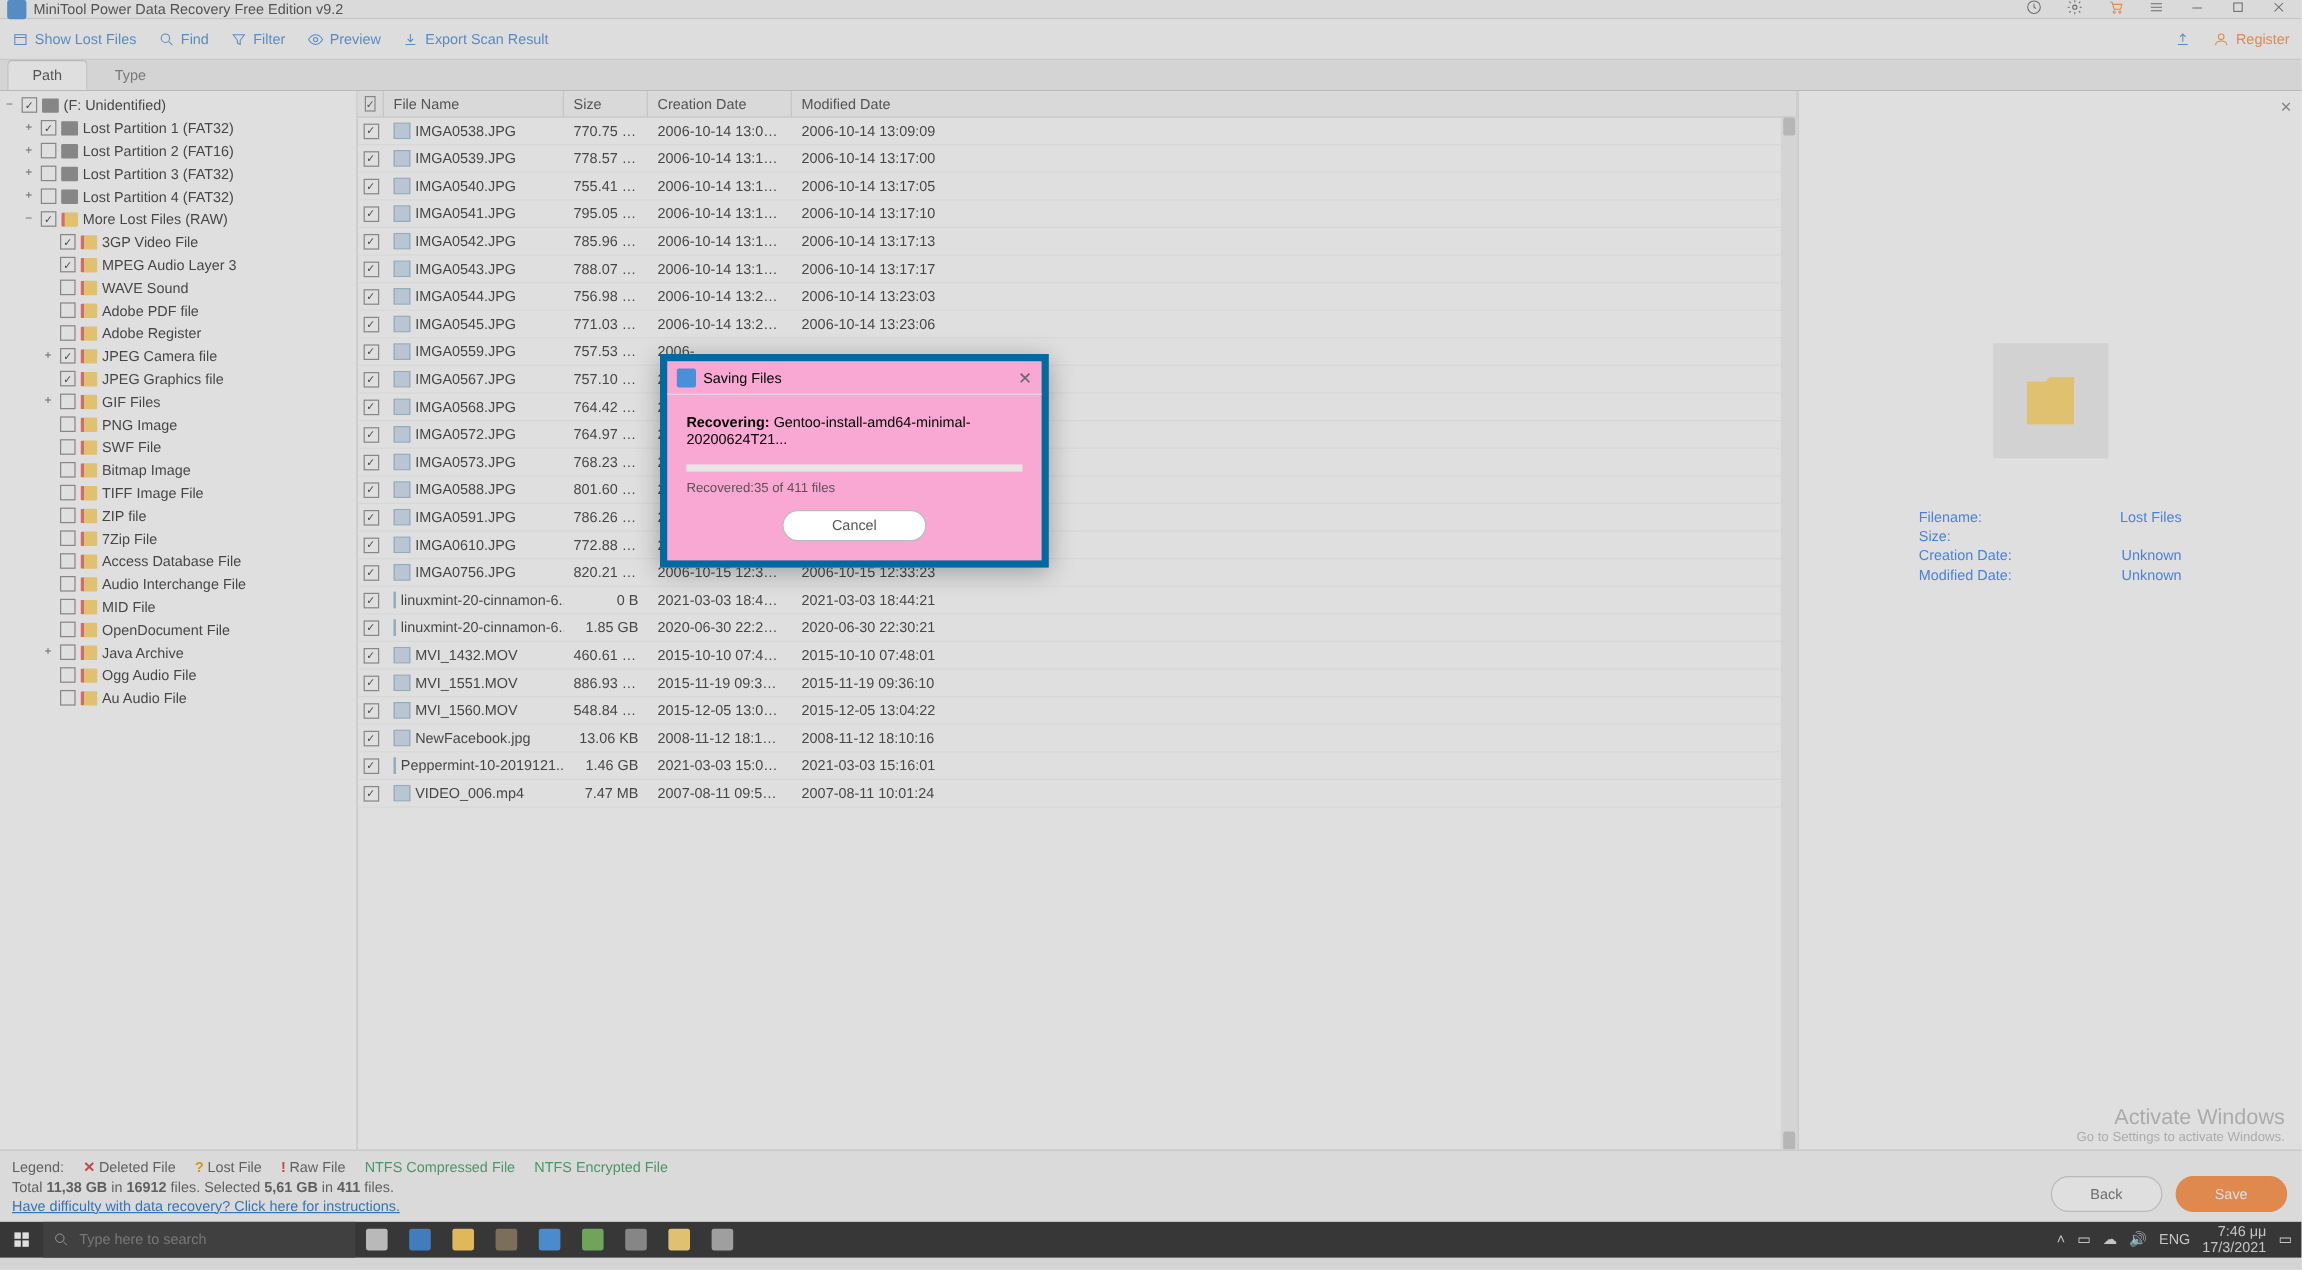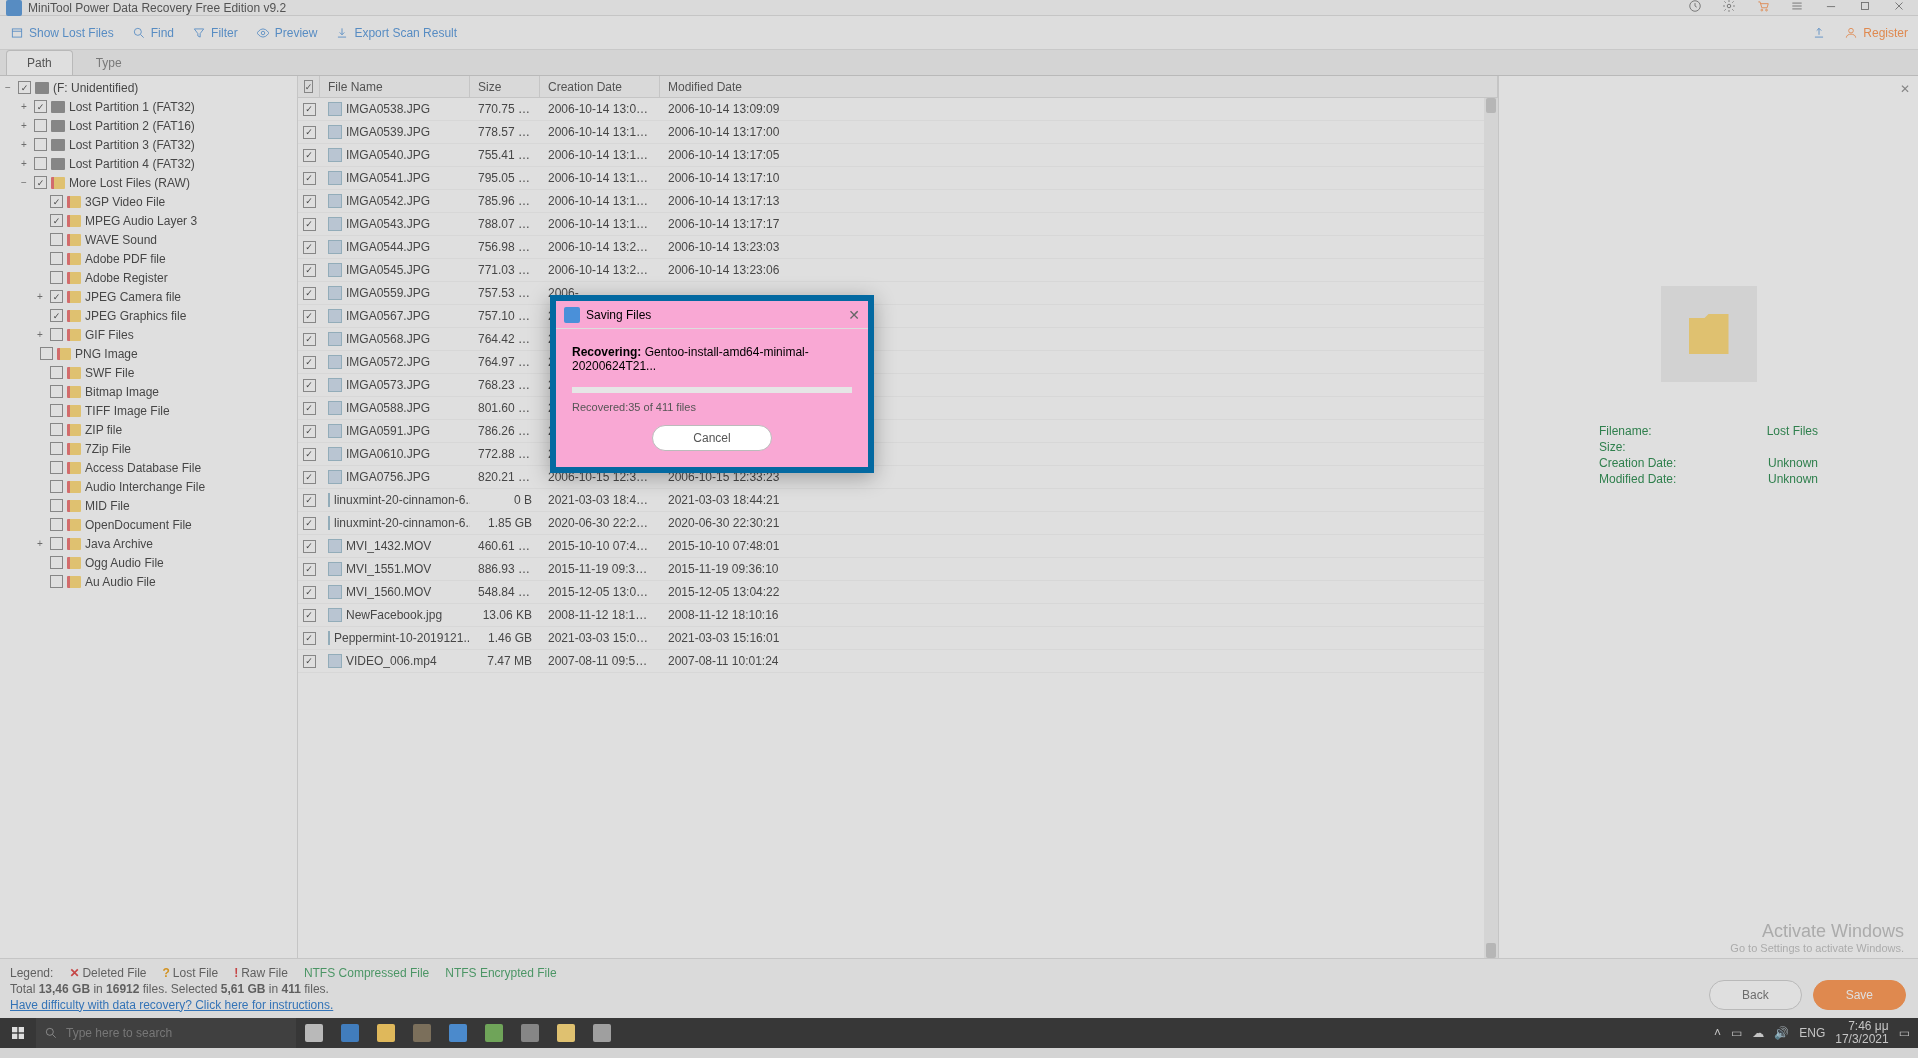--- a/index.html
+++ b/index.html
@@ -60,21 +60,21 @@
 .filelist .scrollbar { position: absolute; right: 0; top: 22px; bottom: 0; width: 14px; background: #f0f0f0; }
 .filelist .scrollbar .thumb { position: absolute; left: 2px; right: 2px; top: 0; height: 15px; background: #c8c8c8; border-radius: 2px; }
 .filelist .scrollbar .thumb2 { position: absolute; left: 2px; right: 2px; bottom: 0; height: 15px; background: #c8c8c8; border-radius: 2px; }
 
 
 .preview { width: 420px; border-left: 1px solid #ddd; background: #fff; position: relative; display: flex; flex-direction: column; align-items: center; padding-top: 210px; }
 .preview .close { position: absolute; top: 6px; right: 8px; color: #888; cursor: pointer; }
 .preview .thumb-box { width: 96px; height: 96px; background: #eee; display: flex; align-items: center; justify-content: center; margin-bottom: 40px; }
 .preview .thumb-box .fold { width: 40px; height: 40px; background: #ffd76b; clip-path: polygon(0 10%, 40% 10%, 50% 0, 100% 0, 100% 100%, 0 100%); }
 .preview .info { width: 100%; padding: 0 100px; }
-.preview .info-row { display: flex; justify-content: space-between; margin: 2px 0; color: #15803d; align-items: center; }
+.preview .info-row { display: flex; justify-content: space-between; margin: 2px 0; color: #3b82f6; align-items: center; }
 
 
 .dim { position: absolute; inset: 0; background: rgba(128,128,128,0.25); pointer-events: none; }
 
 
 .dialog { position: absolute; left: 550px; top: 295px; width: 324px; background: #f9a8d4; border: 6px solid #0369a1; box-shadow: 0 4px 20px rgba(0,0,0,0.3); z-index: 10; }
 .dialog-title { height: 28px; display: flex; align-items: center; padding: 0 8px; border-bottom: 1px solid #ddd; }
 .dialog-title .dicon { width: 16px; height: 16px; background: #4a90d9; border-radius: 2px; margin-right: 6px; }
 .dialog-title .dclose { margin-left: auto; color: #666; cursor: pointer; font-size: 14px; }
 .dialog-body { padding: 16px; }
@@ -290,21 +290,21 @@
        <span class="chk checked"></span>
        <span class="node-icon folder"></span>
        <span class="label">JPEG Graphics file</span>
      </div>
         <div class="tree-row" style="padding-left:34px">
        <span class="exp">+</span>
        <span class="chk "></span>
        <span class="node-icon folder"></span>
        <span class="label">GIF Files</span>
      </div>
-        <div class="tree-row" style="padding-left:24px">
+        <div class="tree-row" style="padding-left:34px">
        <span class="exp"></span>
        <span class="chk "></span>
        <span class="node-icon folder"></span>
        <span class="label">PNG Image</span>
      </div>
         <div class="tree-row" style="padding-left:34px">
        <span class="exp"></span>
        <span class="chk "></span>
        <span class="node-icon folder"></span>
        <span class="label">SWF File</span>
@@ -651,21 +651,21 @@
   <div class="legend-row">
     <span>Legend:</span>
     <span><span class="mark-x">✕</span><span>Deleted File</span></span>
     <span><span class="mark-q">?</span><span>Lost File</span></span>
     <span><span class="mark-e">!</span><span>Raw File</span></span>
     <span class="ntfs-c">NTFS Compressed File</span>
     <span class="ntfs-e">NTFS Encrypted File</span>
   </div>
   <div class="legend-row totals">
     <span>
-      <span>Total </span><b>13,46 GB</b><span> in </span><b>16912</b><span> files.   Selected </span><b>5,61 GB</b><span> in </span><b>411</b><span> files.</span>
+      <span>Total </span><b>11,38 GB</b><span> in </span><b>16912</b><span> files.   Selected </span><b>5,61 GB</b><span> in </span><b>411</b><span> files.</span>
     </span>
   </div>
   <div class="legend-row">
     <span class="help-link">Have difficulty with data recovery? Click here for instructions.</span>
   </div>
   <div class="action-btns">
     <div class="btn back">Back</div>
     <div class="btn save">Save</div>
   </div>
 </div>

